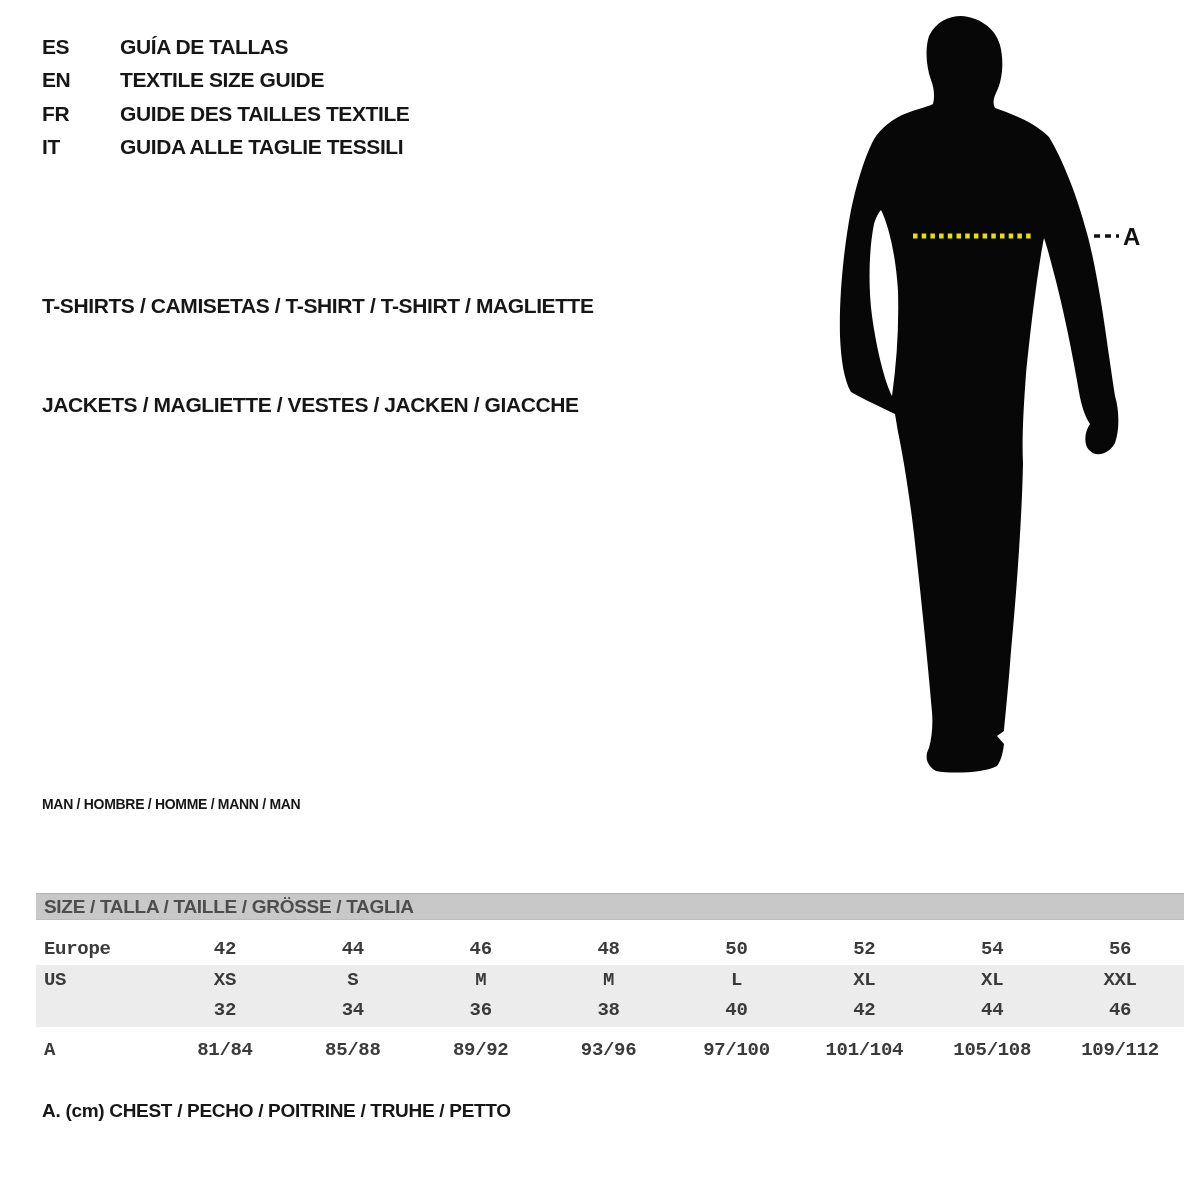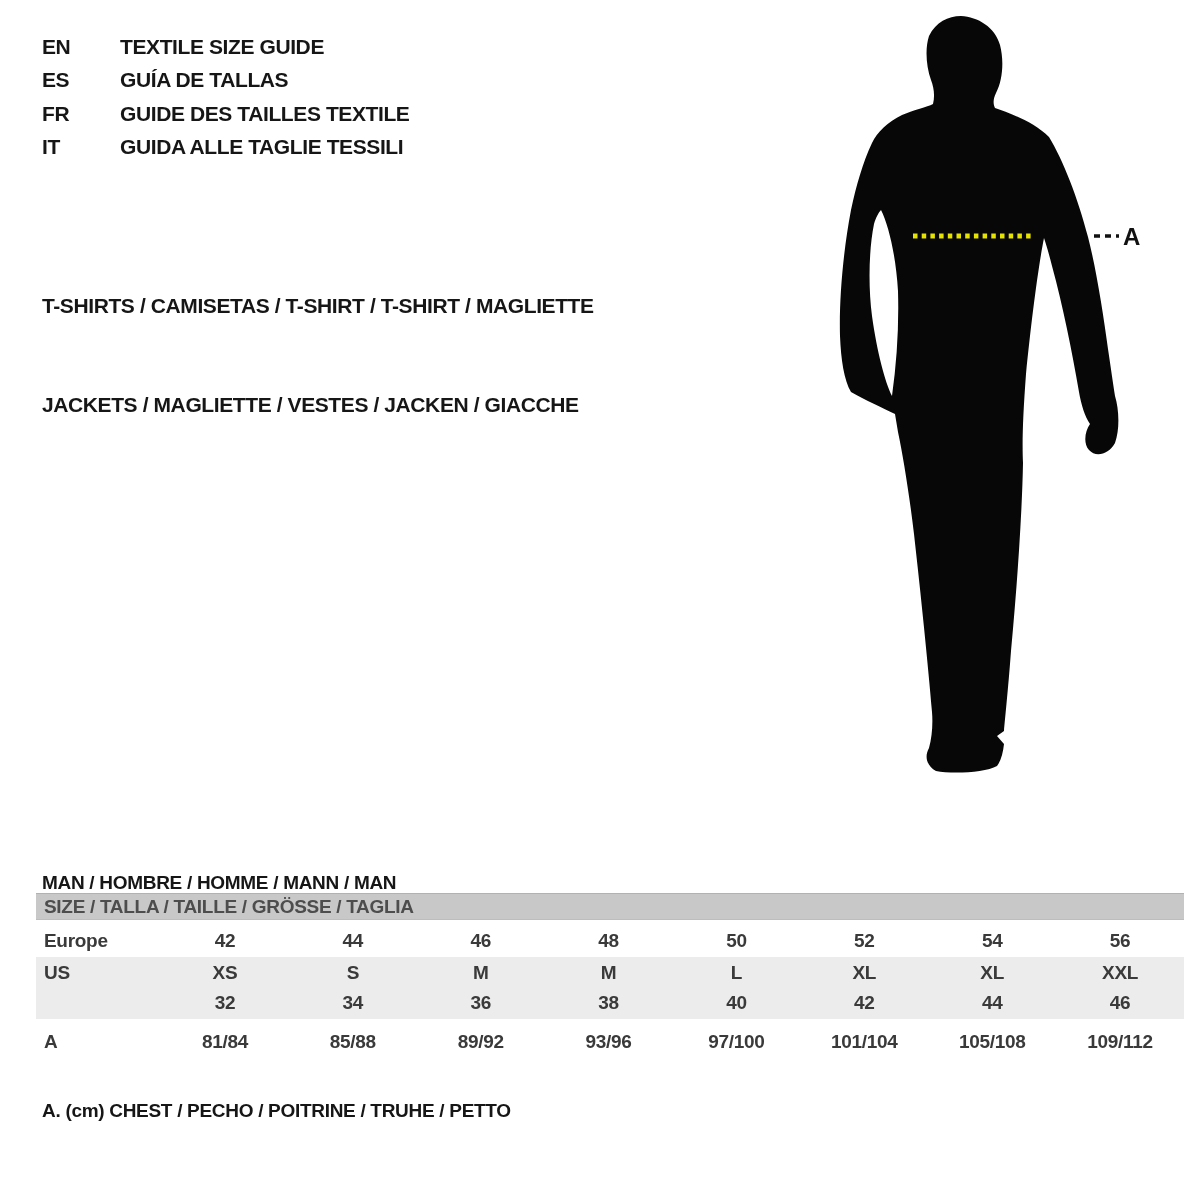--- a/index.html
+++ b/index.html
@@ -16,53 +16,53 @@
   .lang-row { display: flex; height: 33.5px; align-items: center;
               font-size: 21px; font-weight: 700; letter-spacing: -0.4px; color: #161616; }
   .lang-code { width: 78px; flex: 0 0 78px; }
   
   .categories { position: absolute; left: 42px; top: 223px;
                 font-size: 21px; font-weight: 700; letter-spacing: -0.4px;
                 line-height: 33px; color: #161616; white-space: pre; }
   
   .figure-wrap { position: absolute; left: 828px; top: 8px; width: 322px; height: 766px; }
   
-  .gender-heading { position: absolute; left: 42px; top: 872px;
-                    font-size: 19px; font-weight: 700; letter-spacing: -0.3px; color: #161616; }
+  .gender-heading { position: absolute; left: 42px; top: 796px;
+                    font-size: 14px; font-weight: 700; letter-spacing: -0.3px; color: #161616; }
   
   .size-table { position: absolute; left: 36px; top: 893px; width: 1148px; }
   .size-table-bar { height: 27px; background: #c8c8c8;
                     border-top: 1px solid #b2b2b2; border-bottom: 1px solid #bdbdbd;
                     box-sizing: border-box;
                     font-size: 19px; font-weight: 700; letter-spacing: -0.3px;
                     color: #4d4d4d; line-height: 25px; padding-left: 8px; }
-  .size-rows { margin-top: 2px; }
+  .size-rows { margin-top: 10px; font-family: Liberation Mono, monospace; }
   .size-row { display: grid; grid-template-columns: 125px repeat(8, 1fr);
               font-size: 19px; font-weight: 700; letter-spacing: -0.3px; color: #3a3a3a; }
   .size-row .cell { text-align: center; }
   .size-row .label { text-align: left; padding-left: 8px; }
   .row-europe { height: 35px; line-height: 38px; background: #ffffff; }
   .row-us     { height: 31px; line-height: 31px; background: #ececec; }
   .row-num    { height: 31px; line-height: 29px; background: #ececec; }
   .row-a      { height: 40px; line-height: 46px; background: #ffffff; }
   
   .footnote { position: absolute; left: 42px; top: 1100px;
               font-size: 19px; font-weight: 700; letter-spacing: -0.3px; color: #161616; }
 </style>
 </head>
 <body>
 
 <div class="lang-block">
   <div class="lang-row">
+    <span class="lang-code">ES</span>
+    <span class="lang-label">GUÍA DE TALLAS</span>
+  </div>
+  <div class="lang-row">
     <span class="lang-code">EN</span>
     <span class="lang-label">TEXTILE SIZE GUIDE</span>
-  </div>
-  <div class="lang-row">
-    <span class="lang-code">ES</span>
-    <span class="lang-label">GUÍA DE TALLAS</span>
   </div>
   <div class="lang-row">
     <span class="lang-code">FR</span>
     <span class="lang-label">GUIDE DES TAILLES TEXTILE</span>
   </div>
   <div class="lang-row">
     <span class="lang-code">IT</span>
     <span class="lang-label">GUIDA ALLE TAGLIE TESSILI</span>
   </div>
 </div>

